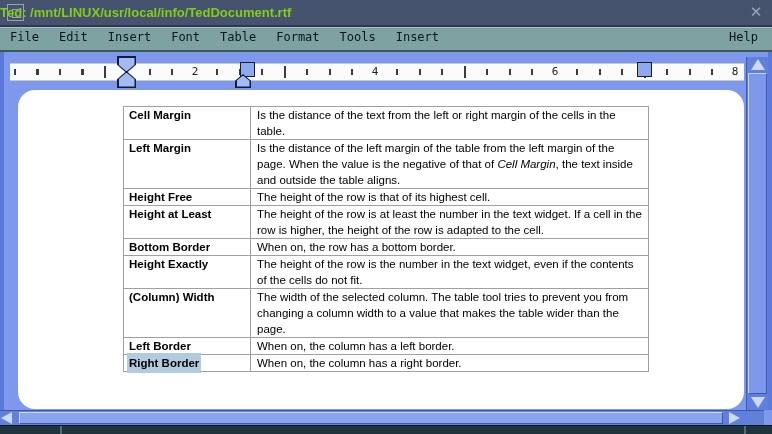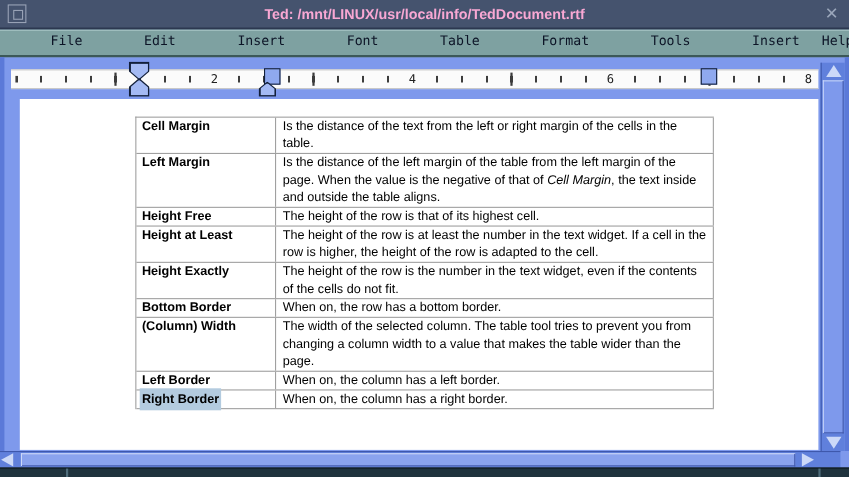--- a/index.html
+++ b/index.html
@@ -16,36 +16,36 @@
   .win-menu-btn {
     position:absolute; left:7px; top:4px; width:17px; height:17px;
     border:1px solid #98a2b6; background:#45536e;
   }
   .win-menu-btn::after {
     content:""; position:absolute; left:4px; top:4px; width:7px; height:7px;
     border:1px solid #98a2b6;
   }
   .title-text {
     position:absolute; left:0; right:0; top:0; height:42px; line-height:25px;
-    text-align:center; color:#f9a8d4; font-weight:bold; font-size:13px;
+    color:#84cc16; font-weight:bold; font-size:13px;
     font-family:"Liberation Sans", sans-serif; letter-spacing:0px;
   }
   .close-btn {
     position:absolute; right:7px; top:3px; width:18px; height:19px;
     color:#9aa6ba; font-weight:bold; font-size:15px; line-height:19px;
     text-align:center; font-family:"DejaVu Sans", sans-serif;
   }
   
   .menubar {
     position:absolute; left:0; top:27px; width:772px; height:25px;
     background:#7ea1a1; border-top:1px solid #a6c4c4; border-bottom:2px solid #3c5858;
     display:flex; align-items:center;
     font-family:"DejaVu Sans Mono", monospace; font-size:12px; color:#0c1426;
   }
-  .menu-item { padding:0 10px; height:24px; line-height:20px;margin-left:36px; }
+  .menu-item { padding:0 10px; height:24px; line-height:20px; }
   .menu-item.help { margin-left:auto; margin-right:4px; }
   
   .ruler {
     position:absolute; left:10px; top:63px; width:734px; height:18px;
     background:#fbfbfb; border-top:1px solid #c8c8c8; border-bottom:1px solid #c8c8c8;
   }
   .ruler::before {
     content:""; position:absolute; left:4px; right:0; top:5px; bottom:5px;
     background:repeating-linear-gradient(90deg,#3c3c3c 0 2px,transparent 2px 22.5px);
   }
@@ -60,21 +60,21 @@
   .pent .fill { position:absolute; inset:1.5px; }
   .pd { clip-path:polygon(0 0,100% 0,100% 52%,50% 100%,0 52%); background:#121f3a; }
   .pd .fill { clip-path:polygon(0 0,100% 0,100% 52%,50% 100%,0 52%); background:#a4baf4; }
   .pu { clip-path:polygon(50% 0,100% 48%,100% 100%,0 100%,0 48%); background:#121f3a; }
   .pu .fill { clip-path:polygon(50% 0,100% 48%,100% 100%,0 100%,0 48%); background:#a4baf4; }
   .sq {
     position:absolute; width:15px; height:15px;
     background:#8fa9ef; border:1px solid #121f3a;
   }
   
-  .page { position:absolute; left:18px; top:90px; width:726px; height:319px; background:#ffffff; }
+  .page { position:absolute; left:18px; top:90px; width:726px; height:319px; background:#ffffff;border-radius:17px; }
   .ttable {
     position:absolute; left:105px; top:16px; width:526px;
     border-top:1px solid #a0a0a0; border-left:1px solid #a0a0a0;
     font-size:11.5px; line-height:16px; color:#000;
   }
   .trow { display:flex; border-bottom:1px solid #a0a0a0; }
   .tc1 { width:127px; border-right:1px solid #a0a0a0; padding:0 4px 0 5px; font-weight:bold; }
   .tc2 { flex:1; border-right:1px solid #a0a0a0; padding:0 4px 0 6px; }
   .ital { font-style:italic; }
   .sel { background:#b3cbdf; padding:4px 2px; margin-left:-2px; }
@@ -198,27 +198,27 @@
         <div class="tc1">Height Free</div>
         <div class="tc2">The height of the row is that of its highest cell.</div>
       </div>
 
       <div class="trow">
         <div class="tc1">Height at Least</div>
         <div class="tc2">The height of the row is at least the number in the text widget. If a cell in the row is higher, the height of the row is adapted to the cell.</div>
       </div>
 
       <div class="trow">
+        <div class="tc1">Bottom Border</div>
+        <div class="tc2">When on, the row has a bottom border.</div>
+      </div>
+
+      <div class="trow">
         <div class="tc1">Height Exactly</div>
         <div class="tc2">The height of the row is the number in the text widget, even if the contents of the cells do not fit.</div>
-      </div>
-
-      <div class="trow">
-        <div class="tc1">Bottom Border</div>
-        <div class="tc2">When on, the row has a bottom border.</div>
       </div>
 
       <div class="trow">
         <div class="tc1">(Column) Width</div>
         <div class="tc2">The width of the selected column. The table tool tries to prevent you from changing a column width to a value that makes the table wider than the page.</div>
       </div>
 
       <div class="trow">
         <div class="tc1">Left Border</div>
         <div class="tc2">When on, the column has a left border.</div>

